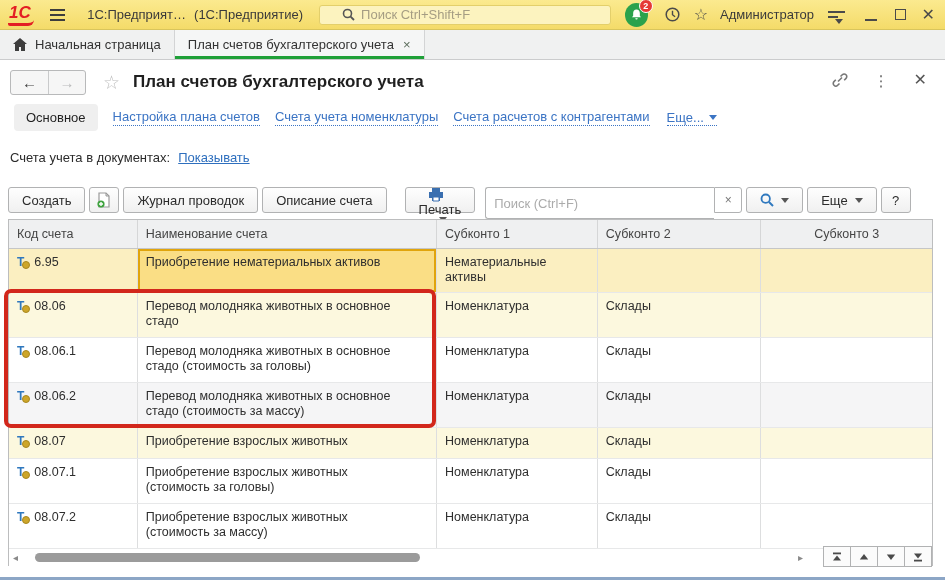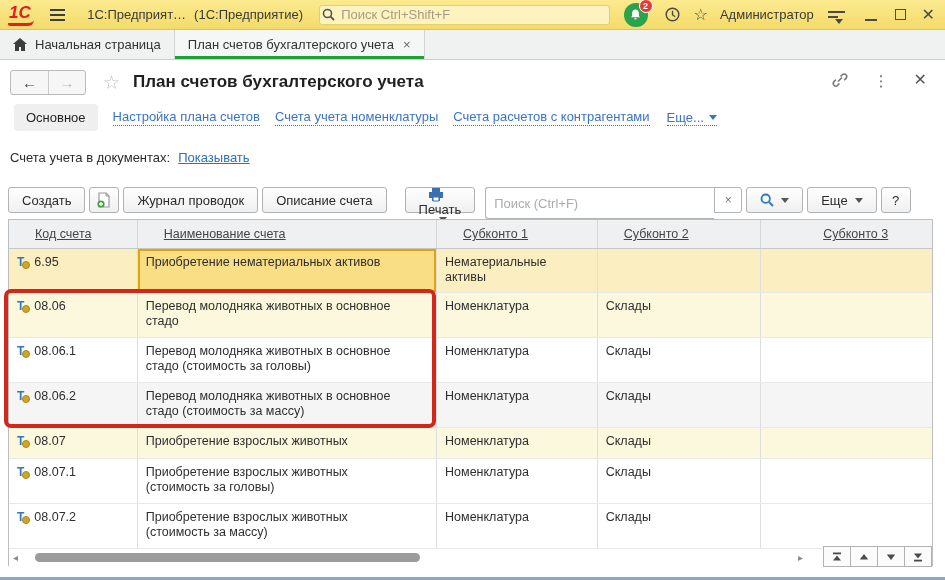--- a/index.html
+++ b/index.html
@@ -11,21 +11,21 @@
   .topbar { position:absolute; left:0; top:0; width:945px; height:30px;
     background:linear-gradient(#FBEA8F,#F4DB69); border-bottom:1px solid #D9C55C;
     display:flex; align-items:center; }
   .logo { margin-left:8px; color:#E31E24; font-weight:bold; font-style:italic; font-size:17px;
     line-height:1; padding:0 3px 2px 1px; border-bottom:3px solid #E31E24; border-radius:0 0 6px 2px; }
   .burger { margin-left:16px; width:16px; display:flex; flex-direction:column; gap:3px; cursor:pointer; }
   .burger i { display:block; height:2px; background:#3d3d3d; }
   .appTitle { margin-left:22px; font-size:13px; color:#3a3a3a; white-space:nowrap; }
   .appTitle2 { margin-left:8px; font-size:13px; color:#3a3a3a; white-space:nowrap; }
   .gsearch { margin-left:16px; width:300px; height:20px; background:#FCF3BF; border:1px solid #E3CF6B;
-    border-radius:3px; display:flex; align-items:center; padding:0 2px; }
+    border-radius:3px; display:flex; align-items:center; padding:0 22px; }
   .gsearch .ph { margin-left:6px; font-size:13px; color:#A59D83; }
   .bell { margin-left:14px; position:relative; width:24px; height:24px; border-radius:50%;
     background:#2BA24C; display:flex; align-items:center; justify-content:center; }
   .bell .badge { position:absolute; top:-4px; right:-5px; min-width:14px; height:14px; padding:0 3px;
     background:#E53935; border:1px solid #fff; border-radius:8px; color:#fff; font-size:9px;
     line-height:12px; text-align:center; font-weight:bold; }
   .icoBtn { display:flex; align-items:center; justify-content:center; cursor:pointer; }
   .hist { margin-left:16px; }
   .favTop { margin-left:13px; font-size:16px; color:#4a4a4a; }
   .userName { margin-left:12px; font-size:13px; color:#3a3a3a; }
@@ -83,21 +83,21 @@
   .tsearch .field { width:229px; height:26px; border:1px solid #B1B2B3; border-right:none;
     border-radius:3px 0 0 3px; background:#fff; display:flex; align-items:center; padding:15px 8px; }
   .tsearch .field .ph { font-size:13px; color:#ABABAB; }
   .tsearch .clr { width:28px; height:26px; border:1px solid #B1B2B3; border-radius:0 3px 3px 0;
     background:#fff; display:flex; align-items:center; justify-content:center; font-size:12px; color:#777; cursor:pointer; }
   .qm { width:30px; justify-content:center; }
 
   
   .grid { position:absolute; left:8px; top:219px; width:925px; height:347px; border:1px solid #BCBDBE; background:#fff; }
   .gHead { display:flex; height:29px; background:#EFF0F1; border-bottom:1px solid #C5C6C7; }
-  .hc { font-size:12.5px; color:#454545; padding:7px 8px 0 26px; border-right:1px solid #D5D6D7;text-decoration:underline; }
+  .hc { font-size:12.5px; color:#454545; padding:7px 8px 0 8px; border-right:1px solid #D5D6D7; }
   .c1 { width:129px; } .c2 { width:300px; } .c3 { width:161px; } .c4 { width:164px; } .c5 { width:171px; border-right:none;text-align:center; }
   .gRow { display:flex; border-bottom:1px solid #E7E8E9; background:#fff; cursor:pointer; }
   .gRow:nth-child(1) { height:44px; } .gRow:nth-child(2) { height:45px; }
   .gRow:nth-child(3) { height:45px; } .gRow:nth-child(4) { height:45px; }
   .gRow:nth-child(5) { height:31px; } .gRow:nth-child(6) { height:45px; } .gRow:nth-child(7) { height:45px; }
   .gc { font-size:12.5px; color:#2e2e2e; line-height:15px; padding:6px 8px; border-right:1px solid #DDDEDF; overflow:hidden; }
   .gc.c5 { border-right:none; }
   .gc span { display:inline-block; vertical-align:top; }
   .gc.c2 span { max-width:258px; }
   .gc.c3 span { max-width:126px; }

